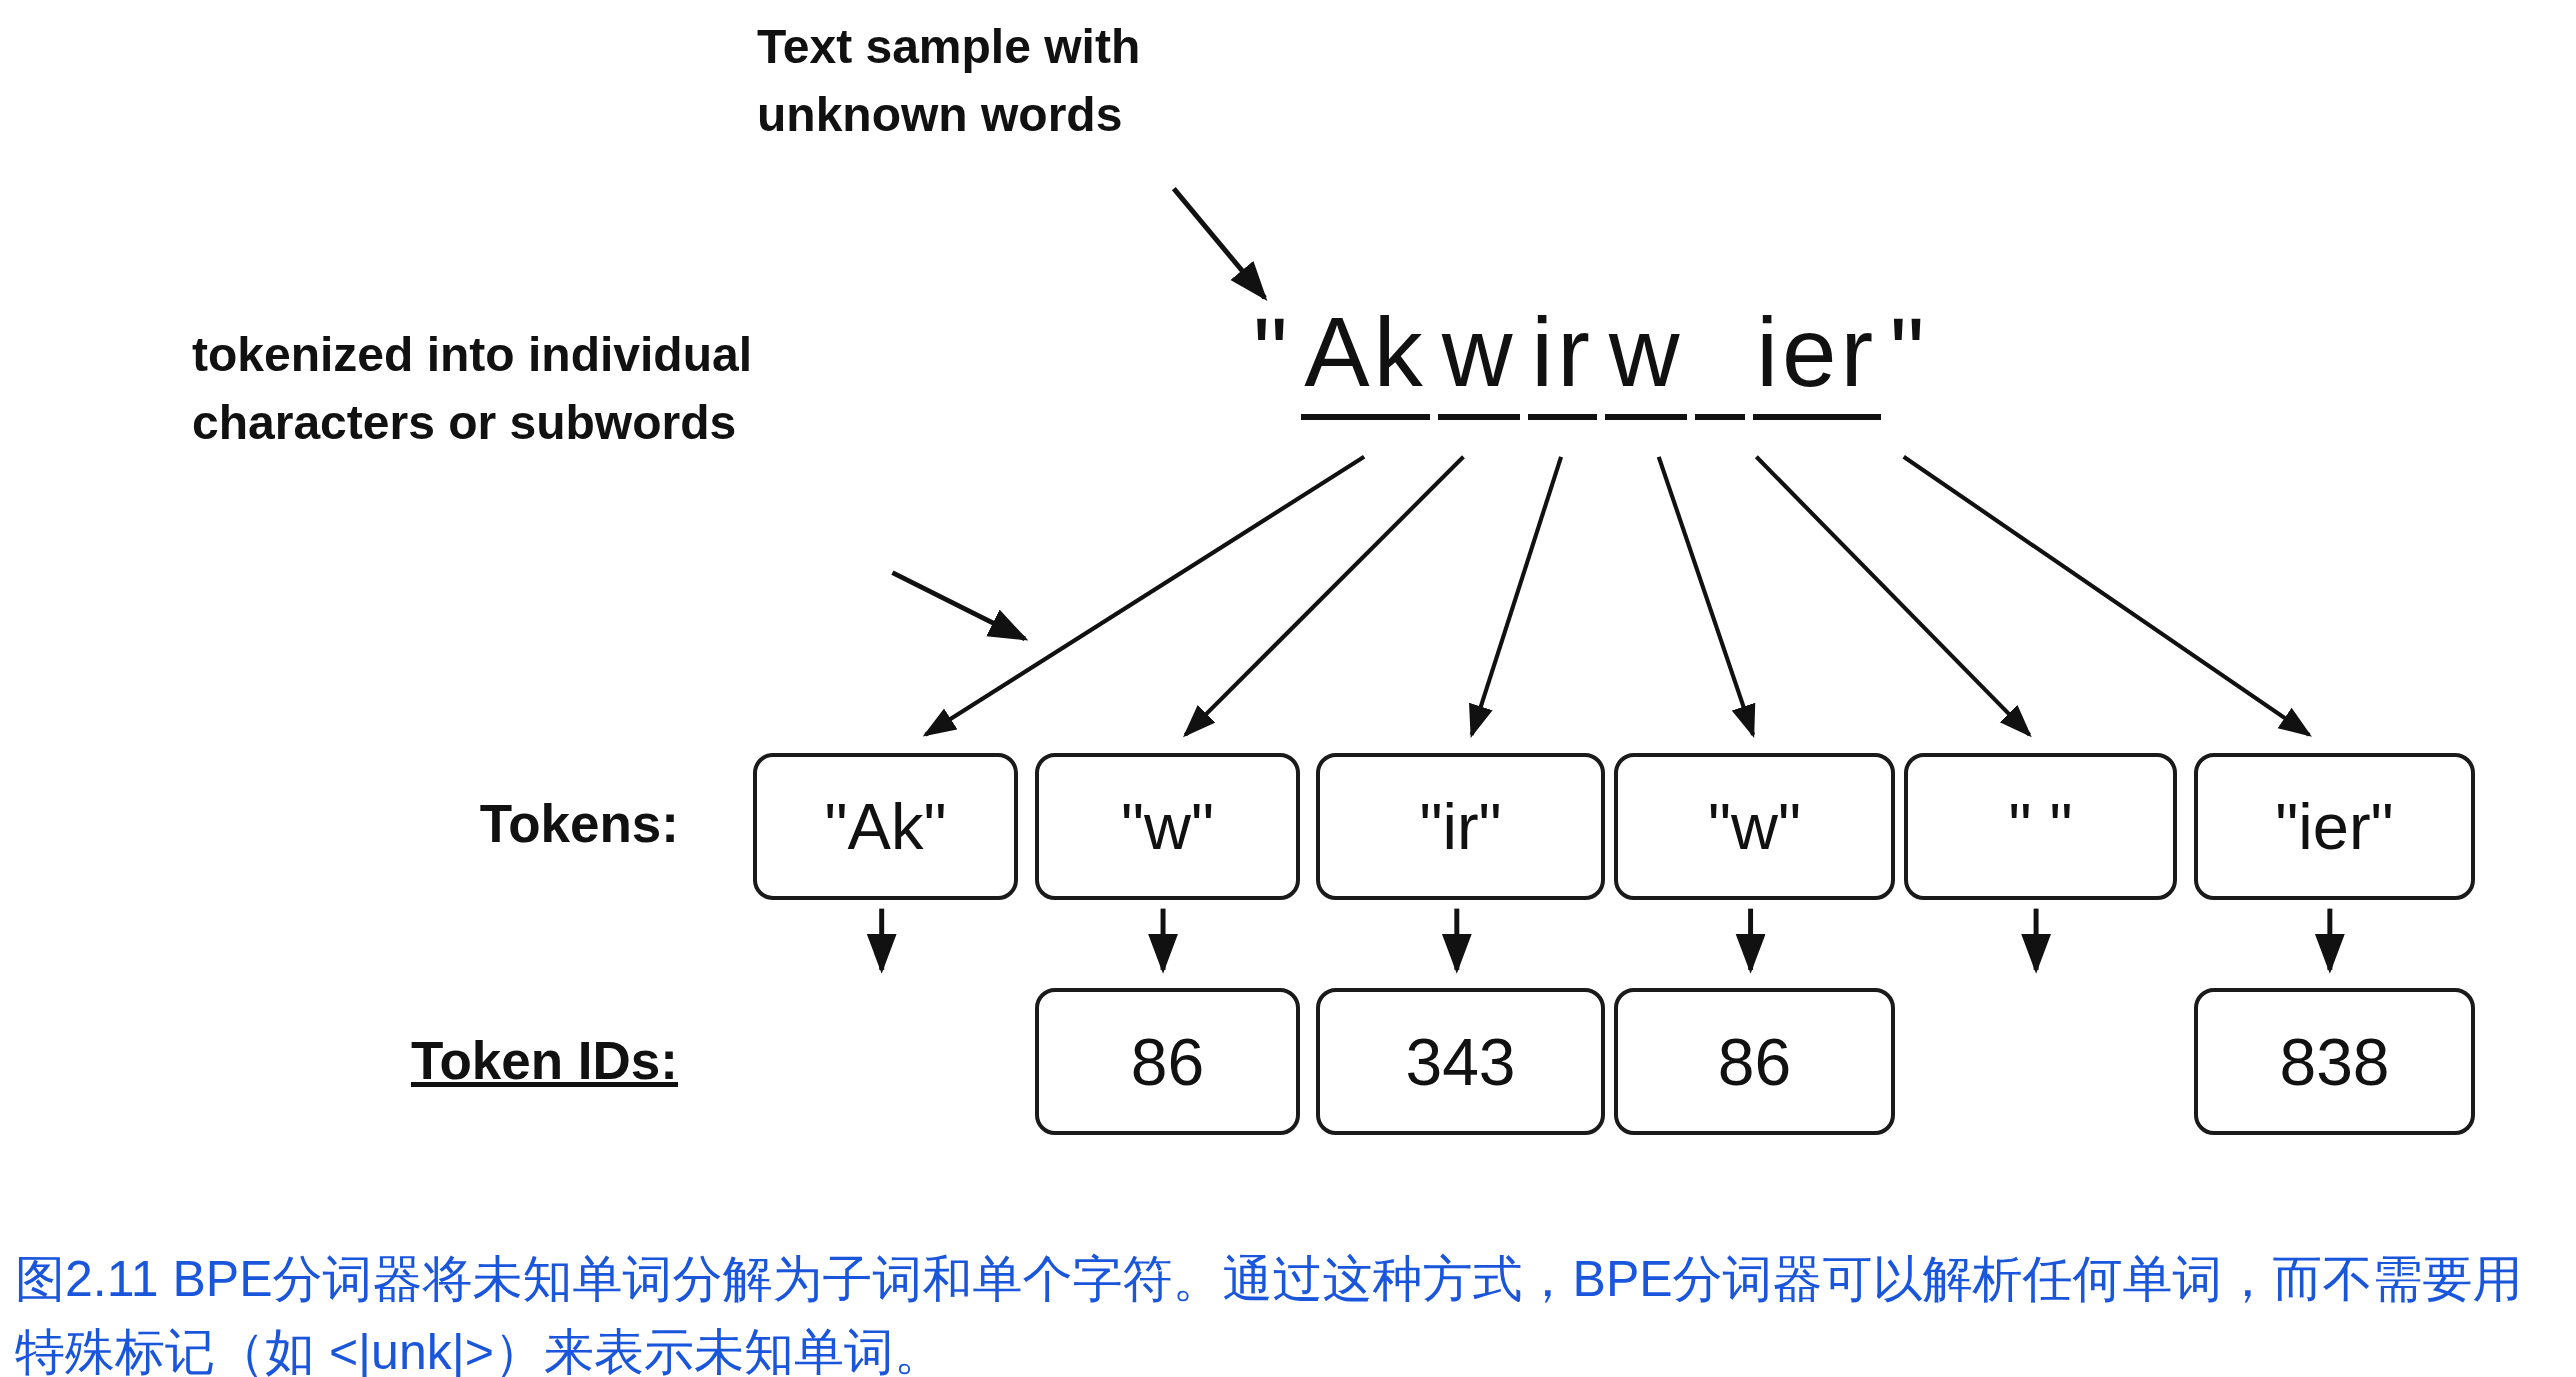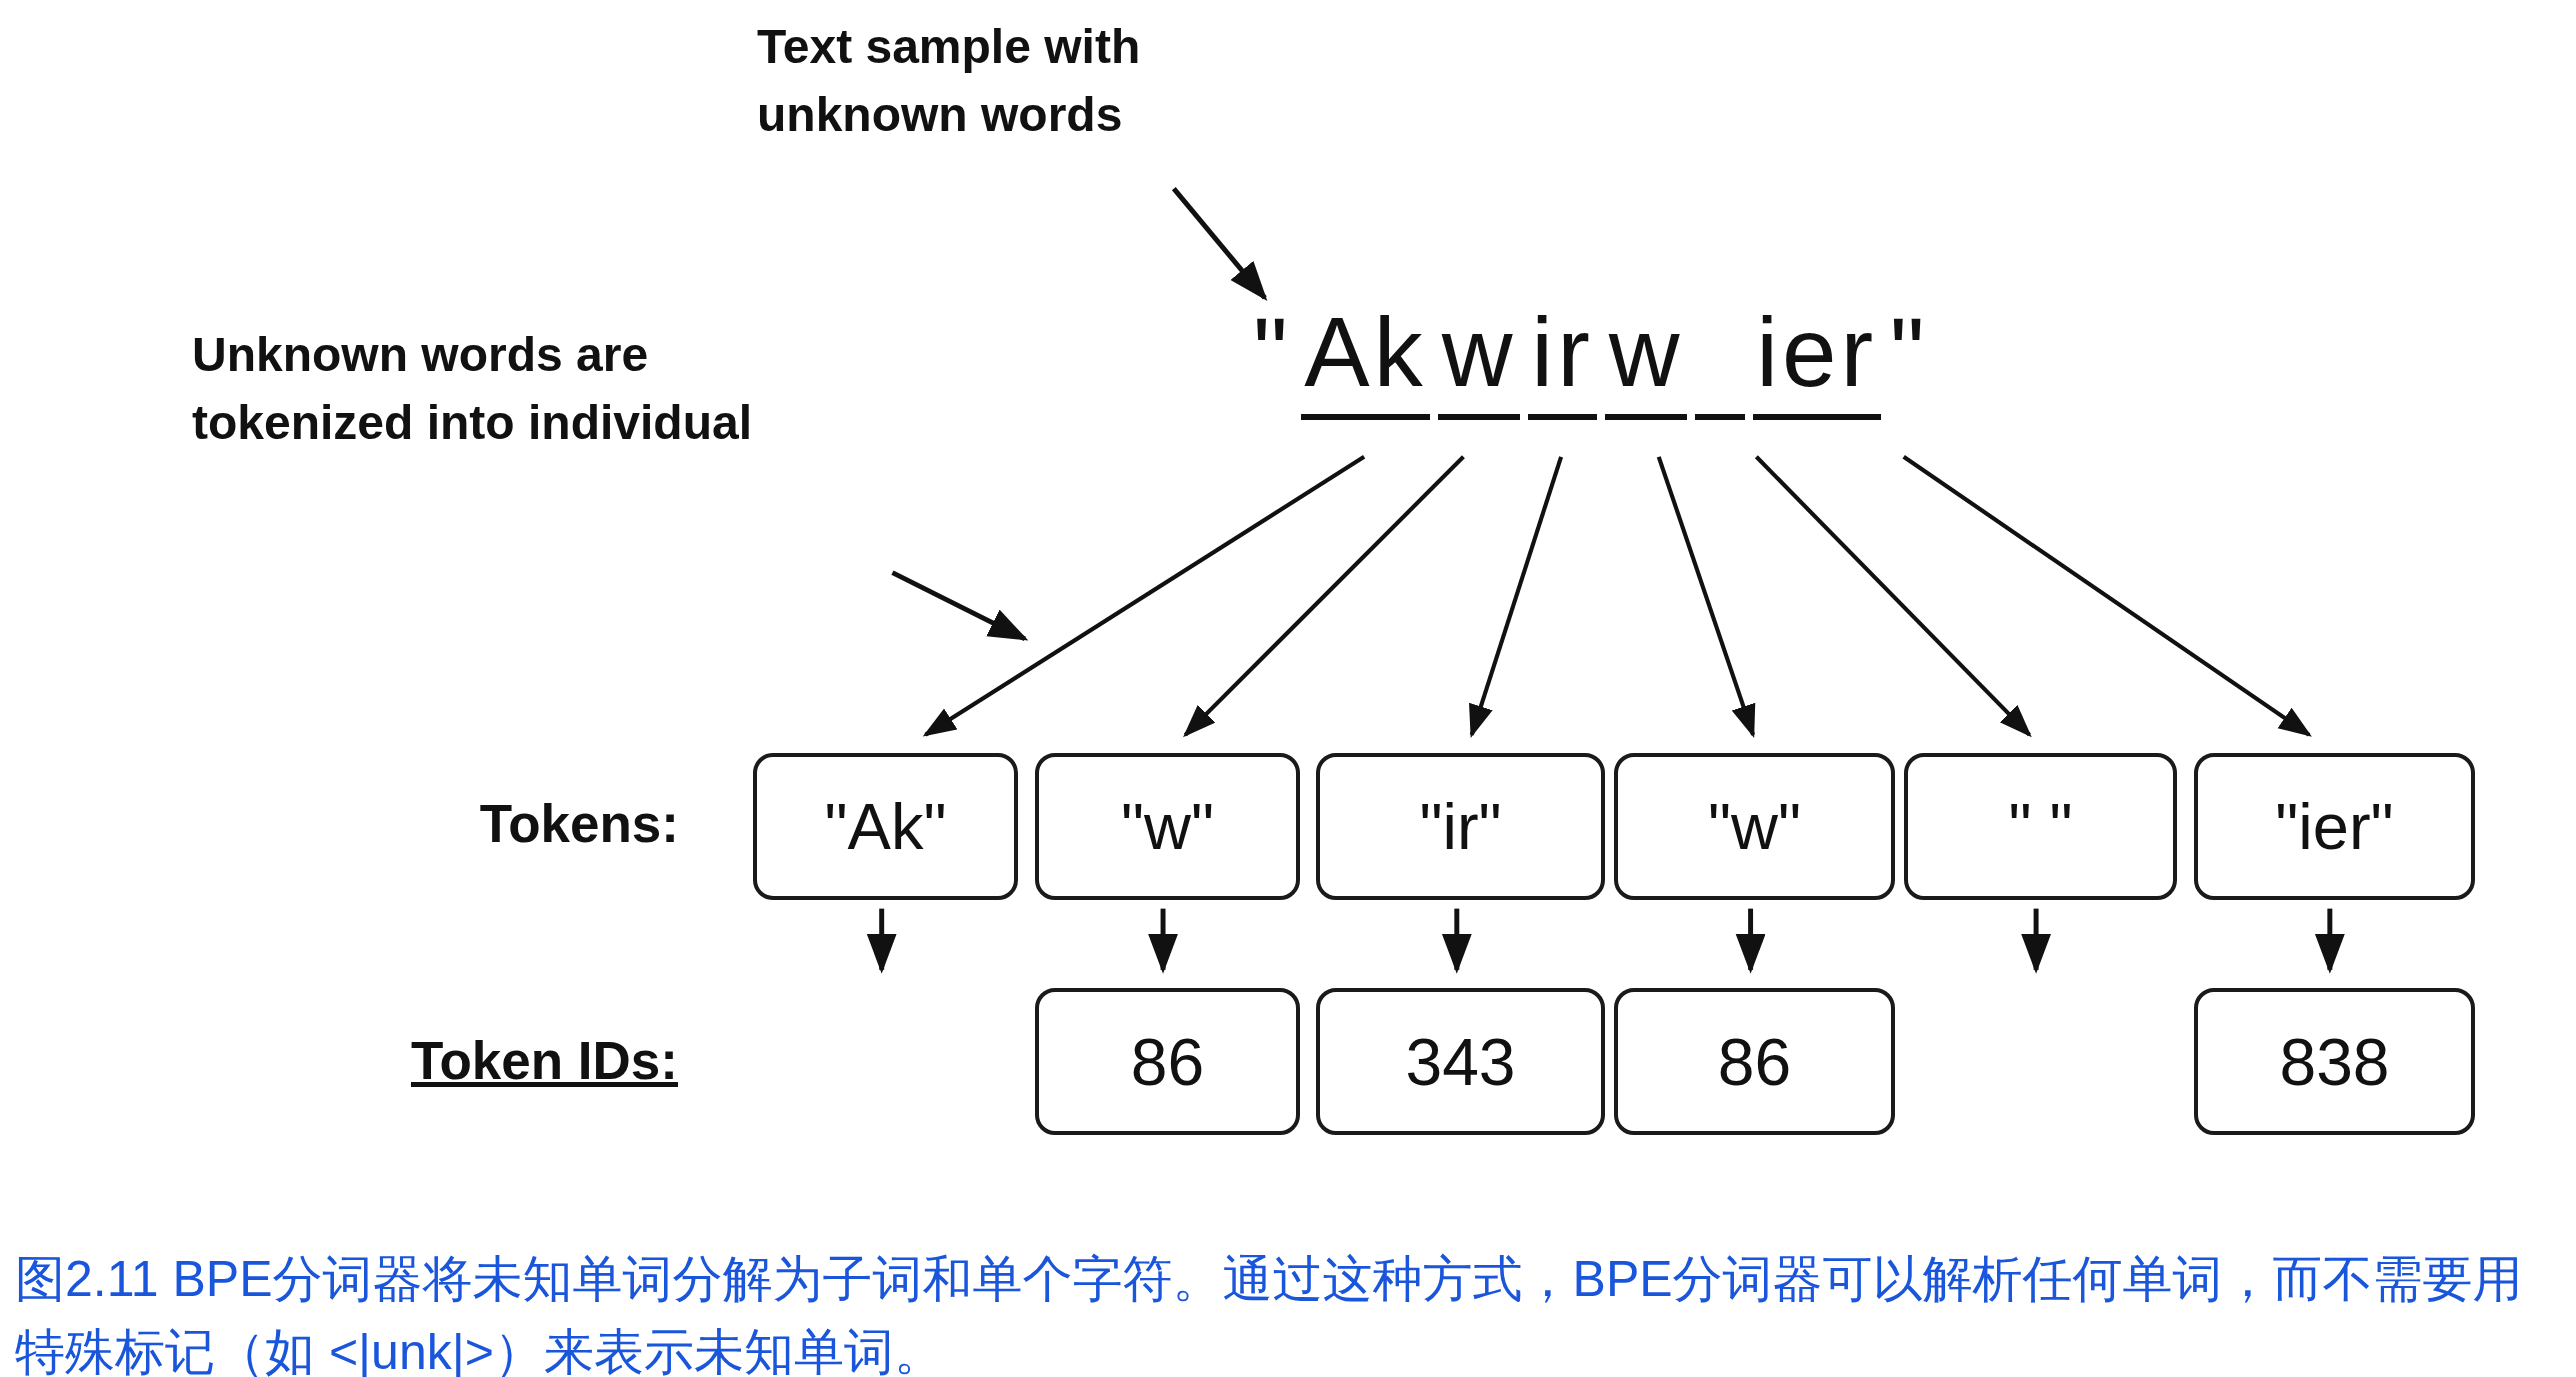--- a/index.html
+++ b/index.html
@@ -99,22 +99,22 @@
 <body>
 
 <div class="page">
 
   <div class="annot top-annot">
     <div>Text sample with</div>
     <div>unknown words</div>
   </div>
 
   <div class="annot left-annot">
-    <div>Unknown words are</div>
     <div>tokenized into individual</div>
+    <div>characters or subwords</div>
   </div>
 
   <div class="sample">
     <span class="q">"</span><span class="seg">Ak</span><span class="seg">w</span><span class="seg">ir</span><span class="seg">w</span><span class="seg seg-space">&nbsp;</span><span class="seg">ier</span><span class="q">"</span>
   </div>
 
   <svg class="arrows" viewBox="0 0 3112 1664" xmlns="http://www.w3.org/2000/svg">
     <defs>
       <marker id="ah" markerWidth="10" markerHeight="8" refX="7.2" refY="3" orient="auto" markerUnits="strokeWidth">
         <path d="M0,0 L8,3 L0,6 Z" fill="#111111"></path>

